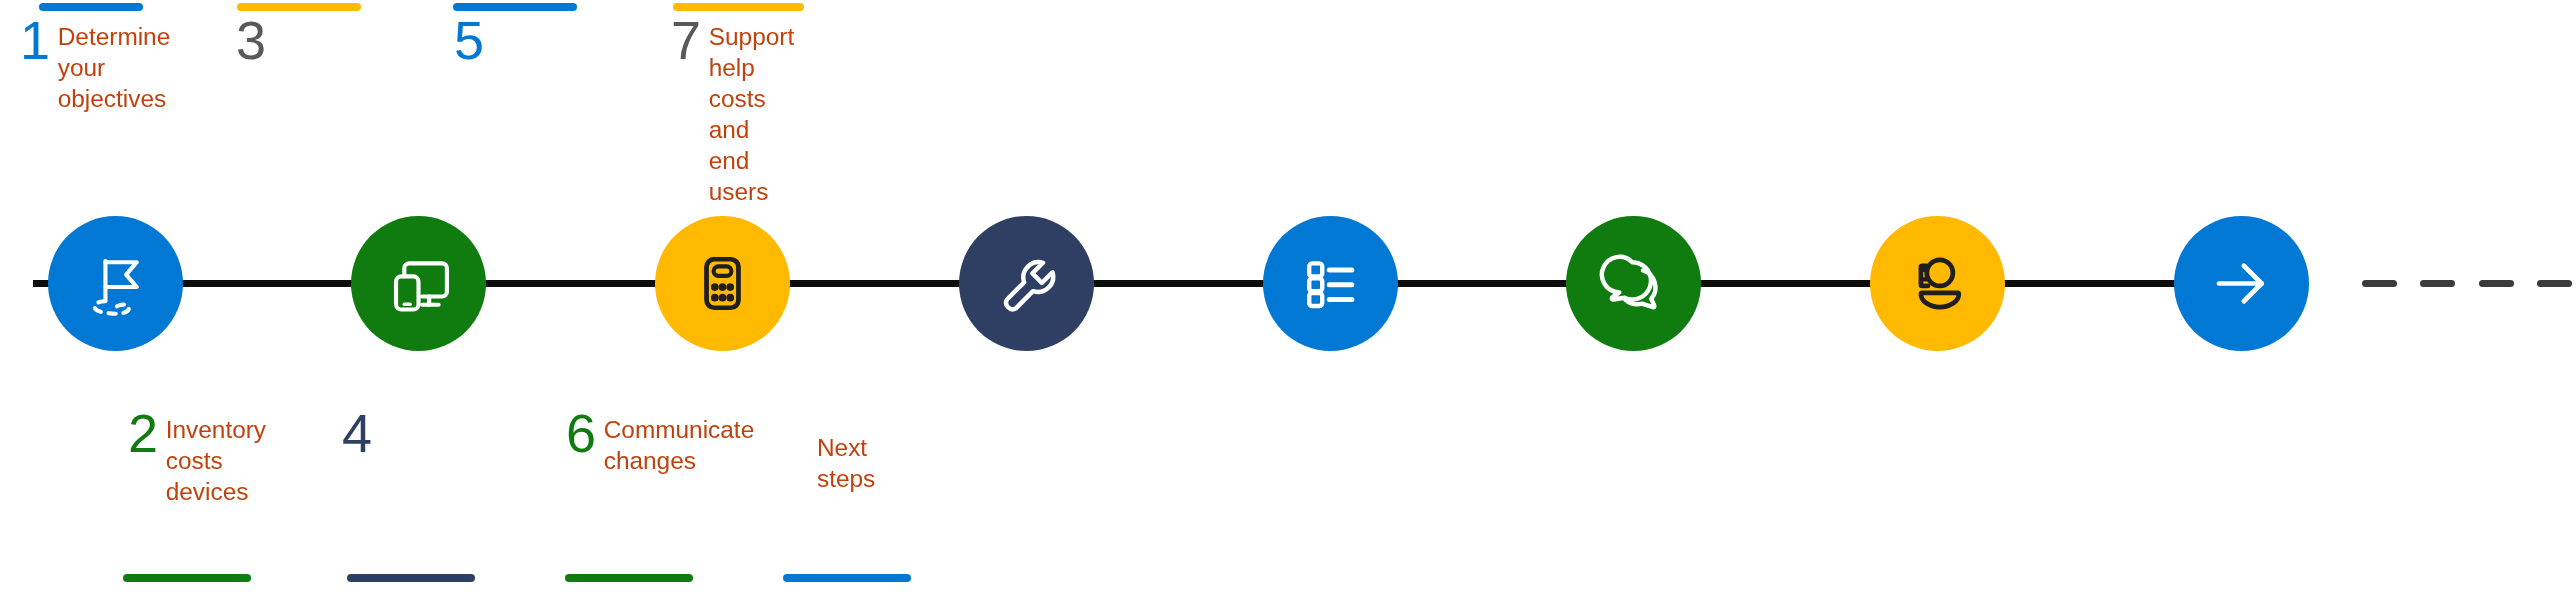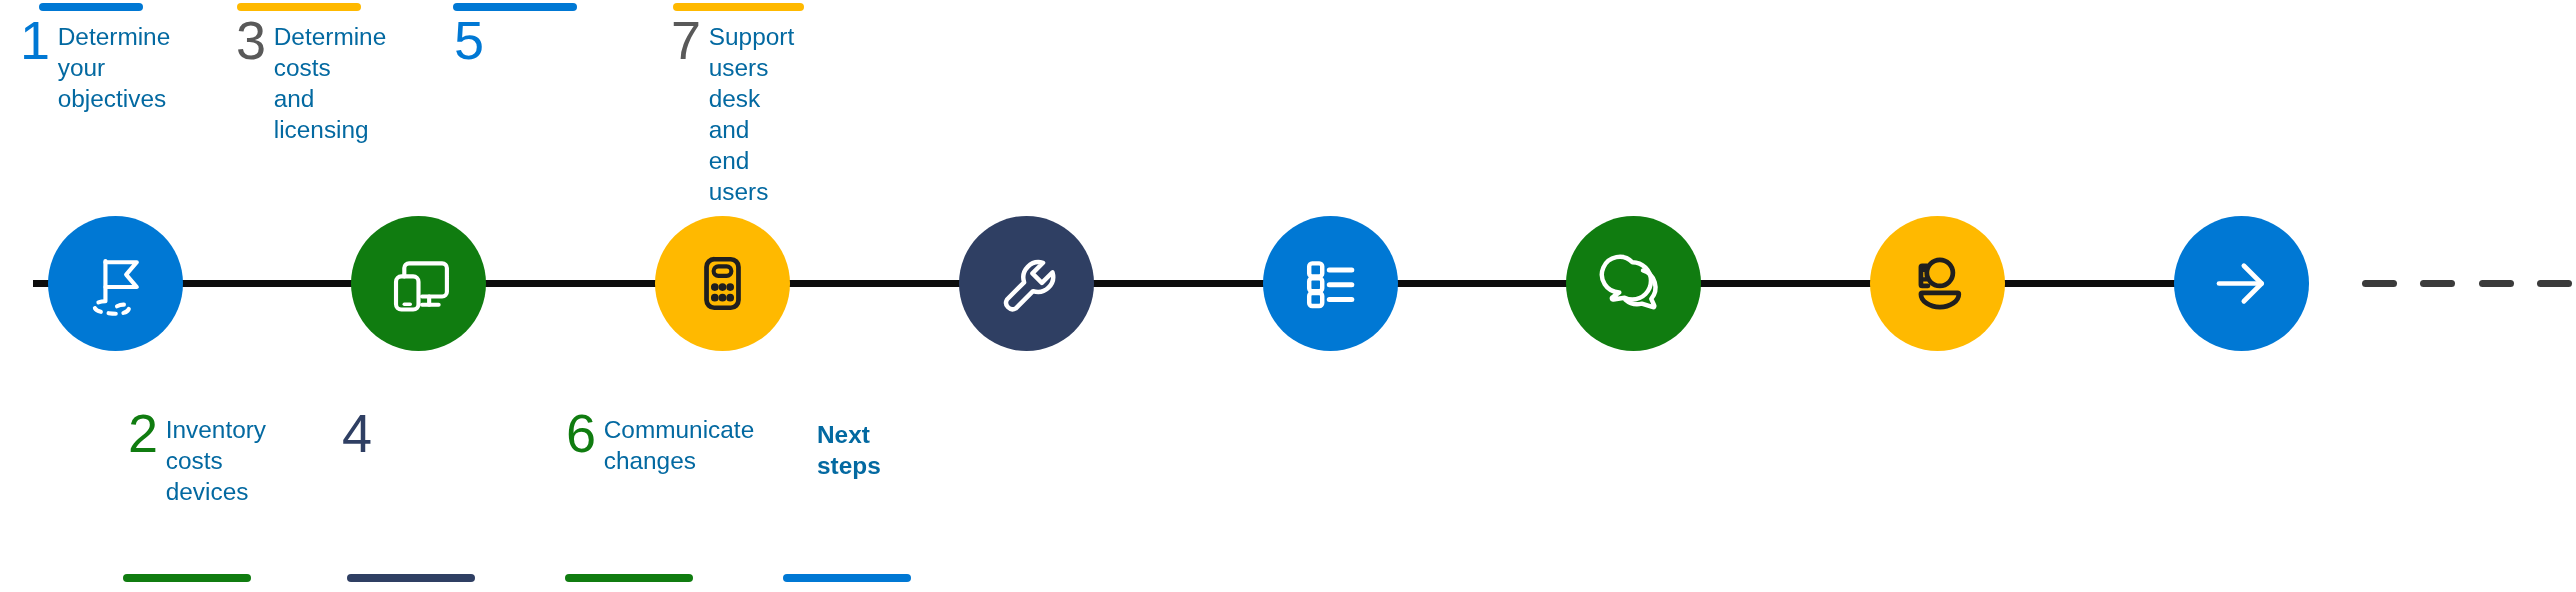--- a/index.html
+++ b/index.html
@@ -77,21 +77,21 @@
     font-size: 54px;
     line-height: 0.82;
     font-weight: 400;
     margin-right: 8.3px;
     letter-spacing: -0.6px;
     white-space: nowrap;
   }
   .step-text {
     font-size: 24.4px;
     line-height: 1.27;
-    color: #0369a1;
+    color: #c2410c;
     white-space: pre-line;
     padding-top: 3.6px;
   }
   .step-text.no-num {
     padding-top: 0;
   }
 </style>
 </head>
 <body>
 
@@ -207,22 +207,20 @@
       <span class="step-text">Inventory costs
 devices</span>
     </span>
     <span class="accent-bar" style="left:123px; top:574px; width:128px; background:#107C10;"></span>
   </div>
 
   <div class="step">
     <span class="accent-bar" style="left:237px; top:3px; width:124px; background:#FFB900;"></span>
     <span class="step-body" style="left:236px; top:18px;">
       <span class="step-num" style="color:#595959;">3</span>
-      <span class="step-text">Determine costs
-and licensing</span>
     </span>
   </div>
 
   <div class="step">
     <span class="step-body" style="left:342px; top:411px;">
       <span class="step-num" style="color:#2F3F63;">4</span>
     </span>
     <span class="accent-bar" style="left:347px; top:574px; width:128px; background:#2F3F63;"></span>
   </div>
 
@@ -239,26 +237,26 @@
       <span class="step-text">Communicate
 changes</span>
     </span>
     <span class="accent-bar" style="left:565px; top:574px; width:128px; background:#107C10;"></span>
   </div>
 
   <div class="step">
     <span class="accent-bar" style="left:673px; top:3px; width:131px; background:#FFB900;"></span>
     <span class="step-body" style="left:671px; top:18px;">
       <span class="step-num" style="color:#595959;">7</span>
-      <span class="step-text">Support users desk
+      <span class="step-text">Support help costs
 and end users</span>
     </span>
   </div>
 
   <div class="step">
-    <span class="step-body" style="left:817px; top:420px;font-weight:bold;">
+    <span class="step-body" style="left:817px; top:433px;">
       <span class="step-text no-num">Next steps</span>
     </span>
     <span class="accent-bar" style="left:783px; top:574px; width:128px; background:#0078D4;"></span>
   </div>
 
 </div>
 
 
 </body></html>

